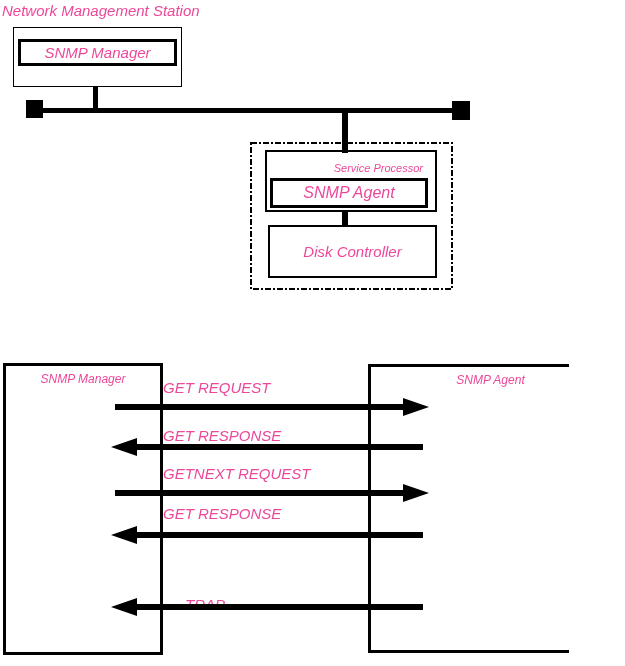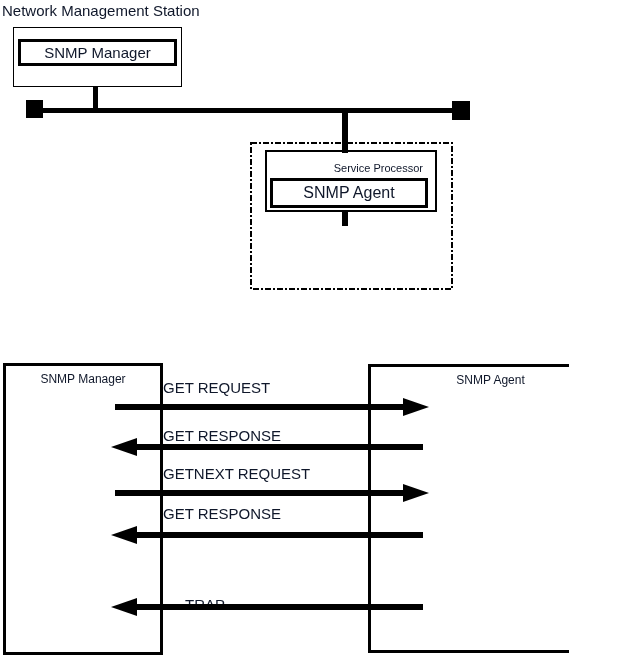--- a/index.html
+++ b/index.html
@@ -6,22 +6,23 @@
     margin: 0;
     padding: 0;
     background: #ffffff;
   }
   .canvas {
     position: relative;
     width: 569px;
     height: 666px;
     background: #ffffff;
     font-family: "Liberation Sans", sans-serif;
-    color: #0f172a;
+    color: #ec4899;
     overflow: hidden;
+    font-style: italic;
   }
   .abs { position: absolute; box-sizing: border-box; }
 
   .title {
     left: 2px; top: 3px;
     font-size: 15px; line-height: 16px;
     white-space: nowrap;
   }
 
   
@@ -110,20 +111,23 @@
   </div>
 
   <div class="abs sp-box">
     <div class="sp-label">Service Processor</div>
   </div>
 
   <div class="abs agent-box">
     <span>SNMP Agent</span>
   </div>
 
+  <div class="abs disk-box">
+    <span>Disk Controller</span>
+  </div>
 
   <div class="abs seq-mgr">
     <div class="seq-box-label">SNMP Manager</div>
   </div>
 
   <div class="abs seq-agent">
     <div class="seq-box-label">SNMP Agent</div>
   </div>
 
   <div class="abs msg-label msg-1">GET REQUEST</div>

